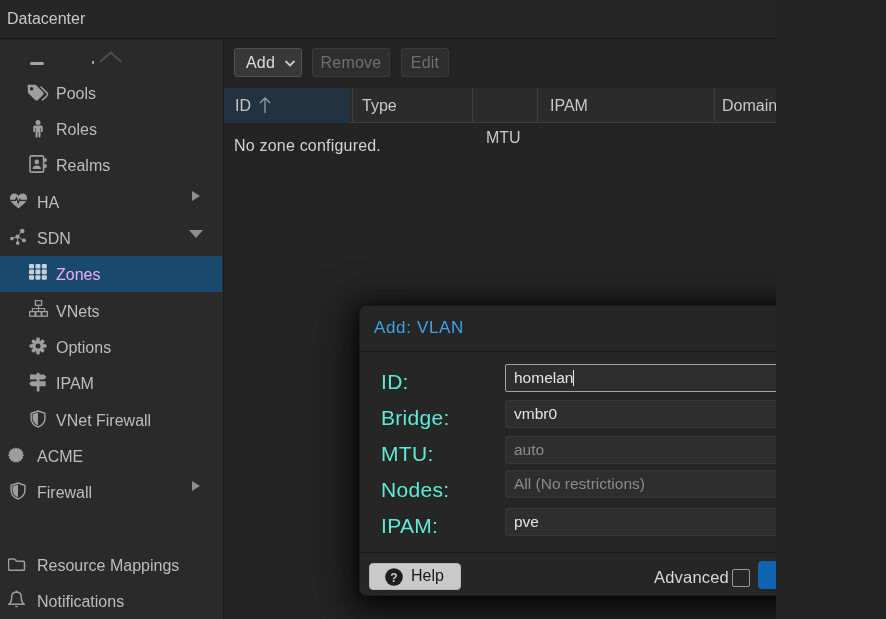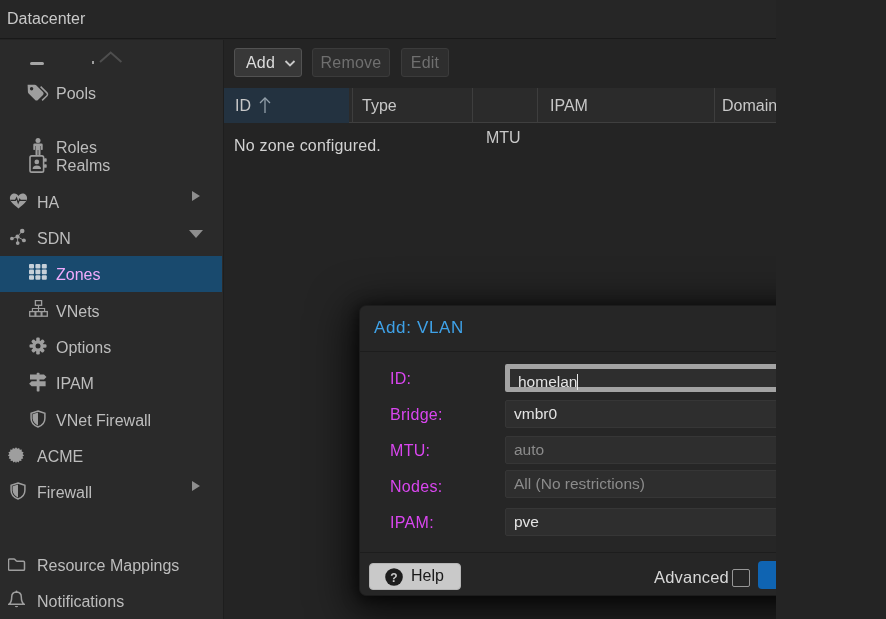--- a/index.html
+++ b/index.html
@@ -39,25 +39,25 @@
 #gridright { left:883px; top:88px; width:1px; height:531px; background:#343434; }
 
 
 #modal { left:359px; top:305px; width:496px; height:291px; background:#262626;
   border-radius:7px; border:1px solid #1c1c1c;
   box-shadow: 0 10px 42px 9px rgba(0,0,0,0.68), 0 2px 14px 2px rgba(0,0,0,0.5); }
 #modal .mtitle { position:absolute; left:14px; top:12px; font-size:17px; letter-spacing:0.65px; color:#3fa2e8; }
 #mclose { position:absolute; left:469px; top:13px; }
 #msep1 { position:absolute; left:0; top:45px; width:100%; height:1px; background:#1d1d1d; }
 #msep2 { position:absolute; left:0; top:246px; width:100%; height:1px; background:#1d1d1d; }
-.flabel { position:absolute; left:30px; font-size:16px; letter-spacing:0.3px; color:#d946ef; }
+.flabel { position:absolute; left:21px; font-size:21px; letter-spacing:0.3px; color:#5eead4; }
 .finput { position:absolute; left:145px; width:342px; height:28px; background:#2e2e2e;
   border:1px solid #363636; border-radius:2px; font-size:15.5px; color:#e4e4e4;
   line-height:26px; padding-left:8px; }
-.finput.focus { border:5px solid #a3a3a3; }
+.finput.focus { border:1px solid #a3a3a3; }
 .finput.dis { color:#8b8b8b; }
 .caret { display:inline-block; width:1px; height:16px; background:#e8e8e8; vertical-align:-3px; }
 .mchev { position:absolute; left:467px; }
 
 #help-btn { position:absolute; left:9px; top:257px; width:92px; height:27px; background:#c9c9c9;
   border:1px solid #b5b5b5; border-radius:4px; color:#191919; font-size:16px; }
 #help-btn .ht { position:absolute; left:41px; top:3px; }
 #advanced { position:absolute; right:125px; top:262px; font-size:16.5px; letter-spacing:0.2px; color:#d8d8d8; }
 #checkbox { position:absolute; right:104px; top:263px; width:18px; height:18px;
   border:1.5px solid #979797; border-radius:2px; background:transparent; }
@@ -82,21 +82,21 @@
 
     <div class="srow" style="top:35px;">
       <svg class="sicon" style="left:27px;top:9px;" width="22" height="17" viewBox="0 0 22 17">
         <path d="M13.6,2.6 L19.9,8.9 C20.7,9.7 20.7,10.9 19.9,11.7 L15.1,16.4" stroke="#9e9e9e" stroke-width="1.5" fill="none"></path>
         <path d="M0.6,0.8 H7.8 C8.4,0.8 9,1.05 9.4,1.5 L16,8.1 C16.8,8.9 16.8,10.1 16,10.9 L10.9,16 C10.1,16.8 8.9,16.8 8.1,16 L1.6,9.4 C1.2,9 0.95,8.5 0.92,7.9 L0.6,0.8 Z" fill="#9e9e9e"></path>
         <circle cx="4.6" cy="4.7" r="1.7" fill="#2a2a2a"></circle>
       </svg>
       <div class="txt t2">Pools</div>
     </div>
 
-    <div class="srow" style="top:89px;">
+    <div class="srow" style="top:71px;">
       <svg class="sicon" style="left:32px;top:9px;" width="12" height="18" viewBox="0 0 12 18">
         <circle cx="6" cy="2.5" r="2.5" fill="#9e9e9e"></circle>
         <path d="M2.5,5.6 h7 q1.2,0 1.2,1.2 v4.4 q0,0.9 -0.85,0.9 q-0.85,0 -0.85,-0.9 V7.9 h-0.5 V16.6 q0,1.1 -1.05,1.1 q-1.05,0 -1.05,-1.1 V12.1 h-0.8 V16.6 q0,1.1 -1.05,1.1 q-1.05,0 -1.05,-1.1 V7.9 h-0.5 v3.3 q0,0.9 -0.85,0.9 q-0.85,0 -0.85,-0.9 V6.8 q0,-1.2 1.2,-1.2 z" fill="#9e9e9e"></path>
       </svg>
       <div class="txt t2">Roles</div>
     </div>
 
     <div class="srow" style="top:107px;">
       <svg class="sicon" style="left:29px;top:8px;" width="19" height="18" viewBox="0 0 19 18">
         <rect x="1" y="0.9" width="13.6" height="16.2" rx="1.7" fill="none" stroke="#9e9e9e" stroke-width="1.6"></rect>

